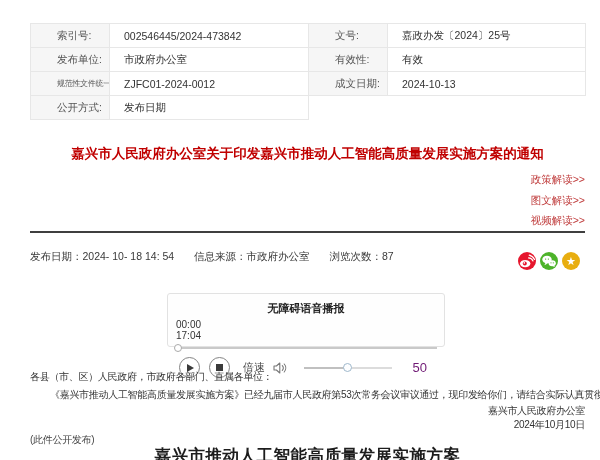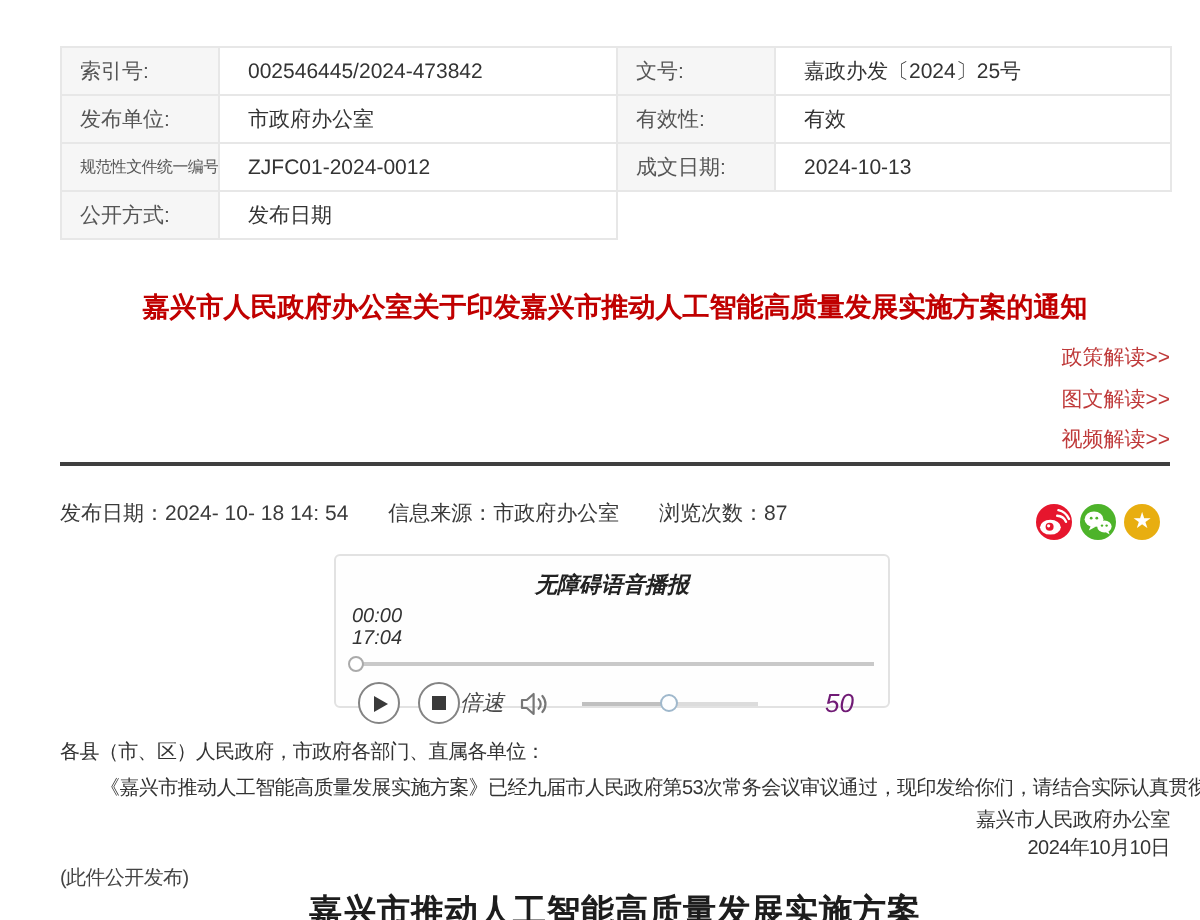--- a/index.html
+++ b/index.html
@@ -7,21 +7,21 @@
   .page {
     position:relative; width:600px; height:460px; background:#fff;
     font-family:"Liberation Sans","DejaVu Sans",sans-serif; color:#333; overflow:hidden;
   }
   
   .meta-table {
     position:absolute; left:30px; top:23px; width:555px;
     border-collapse:collapse; table-layout:fixed; font-size:10.5px; color:#444;
   }
   .meta-table td { border:1px solid #e7e7e7; height:24px; vertical-align:middle; overflow:hidden; white-space:nowrap; }
-  .meta-table td.lbl { background:#f6f6f6; padding-left:9px; color:#555; }
+  .meta-table td.lbl { background:#f6f6f6; padding-left:26px; color:#555; }
   .meta-table td.val { background:#fff; padding-left:14px; color:#333; }
   .meta-table td.lbl-long { font-size:8px; letter-spacing:-0.3px; }
   .meta-table td.empty { border:none; background:transparent; }
   .c1 { width:79px; } .c2 { width:199px; } .c3 { width:79px; } .c4 { width:198px; }
   
   .doc-notice-title {
     position:absolute; left:30px; top:144px; width:555px; text-align:center;
     font-size:13.5px; font-weight:bold; color:#c00000; line-height:20px;
   }
   .interpret-links { position:absolute; right:15px; top:169px; text-align:right; }
@@ -31,36 +31,36 @@
   .info-bar { position:absolute; left:30px; top:250px; font-size:10.5px; color:#3a3a3a; white-space:nowrap; }
   .info-bar .grp { margin-right:17px; }
   .share { position:absolute; right:20px; top:252px; display:flex; gap:4px; }
   .share .ic {
     width:18px; height:18px; border-radius:50%; display:flex; align-items:center; justify-content:center;
     cursor:pointer; overflow:hidden;
   }
   .share .ic .star { color:#fff; font-size:11px; line-height:18px; }
   
   .player {
-    position:absolute; left:167px; top:277px; width:278px; height:77px;
-    border:1px solid #e2e2e2; border-radius:3px; background:#fefefe;font-style:italic;
+    position:absolute; left:167px; top:293px; width:278px; height:54px;
+    border:1px solid #e2e2e2; border-radius:3px; background:#fefefe;
   }
   .p-title { text-align:center; font-size:11px; font-weight:bold; color:#222; margin-top:7px; }
   .p-times { display:flex; justify-content:space-between; padding:0 8px; margin-top:3px; font-size:10px; color:#333;flex-direction:column; }
   .p-track { position:relative; margin:6px 7px 0 7px; height:2px; background:#c9c9c9; cursor:pointer; }
   .p-handle { position:absolute; left:-1px; top:-3px; width:8px; height:8px; border-radius:50%; background:#fff; border:1px solid #aaa; }
   .p-controls { display:flex; align-items:center; padding:0 11px; margin-top:8px; }
   .btn-circle {
     width:21px; height:21px; border:1.4px solid #848484; border-radius:50%; background:#fff;
     display:flex; align-items:center; justify-content:center; cursor:pointer; flex:0 0 auto;
   }
   .btn-stop { margin-left:9px; }
   .tri { width:0; height:0; border-left:7px solid #3a3a3a; border-top:4.5px solid transparent; border-bottom:4.5px solid transparent; margin-left:2px; }
   .sq { width:7px; height:7px; background:#3a3a3a; }
-  .speed { font-size:11px; color:#4a4a4a; cursor:pointer; }
+  .speed { font-size:11px; color:#4a4a4a; margin-left:13px; cursor:pointer; }
   .spk { margin-left:8px; display:flex; align-items:center; cursor:pointer; }
   .vol-track { position:relative; width:88px; height:2px; background:#dcdcdc; margin-left:16px; cursor:pointer; }
   .vol-fill { position:absolute; left:0; top:0; width:50%; height:2px; background:#c0c0c0; }
   .vol-handle { position:absolute; left:50%; margin-left:-5px; top:-4px; width:9px; height:9px; border-radius:50%; background:#fdfeff; border:1px solid #9fb8cc; }
   .vol-val { margin-left:auto; margin-right:6px; font-size:13px; color:#701a75; }
   
   .doc-body { position:absolute; left:30px; top:368px; width:555px; font-size:10px; color:#333; letter-spacing:-0.3px; }
   .doc-body .line { line-height:18px; white-space:nowrap; }
   .doc-body .indent { text-indent:2em; }
   .doc-body .right { text-align:right; line-height:14px; }

